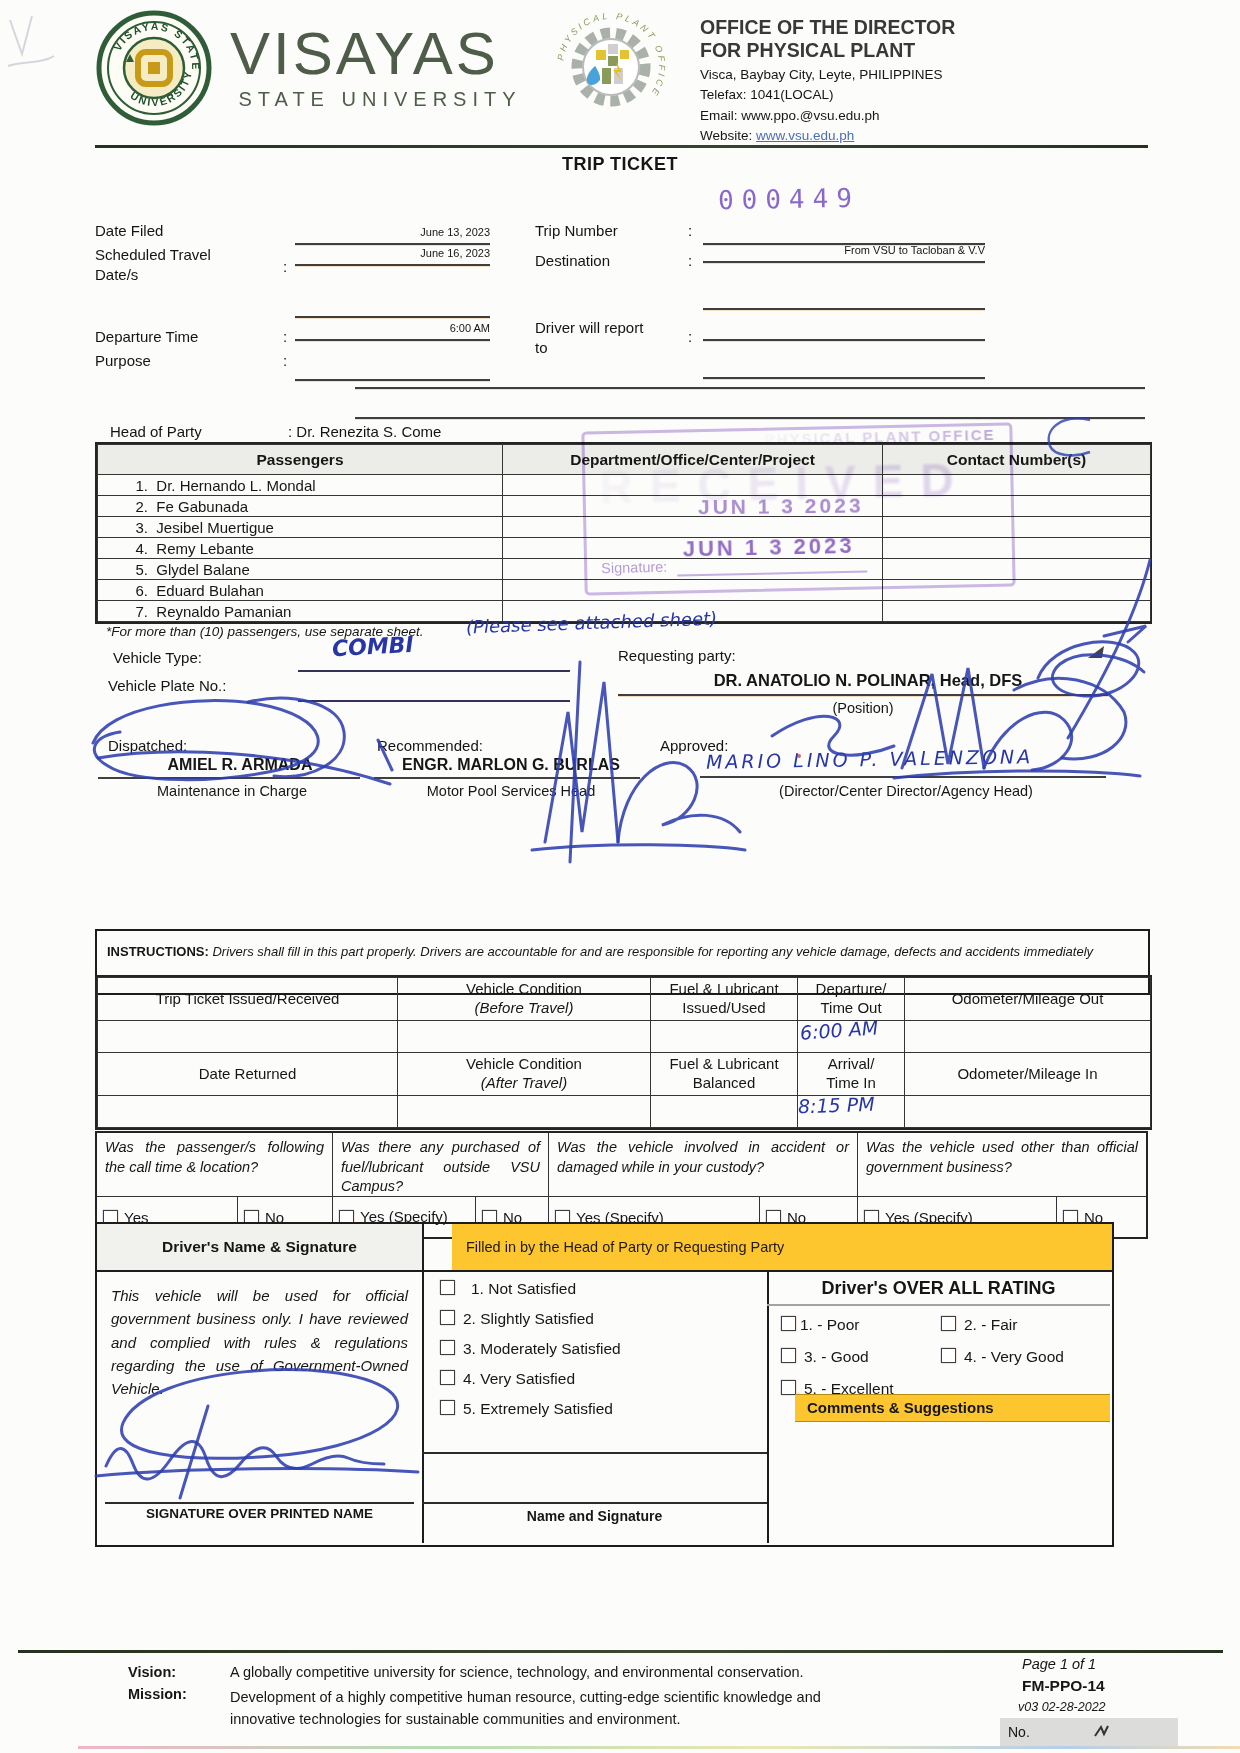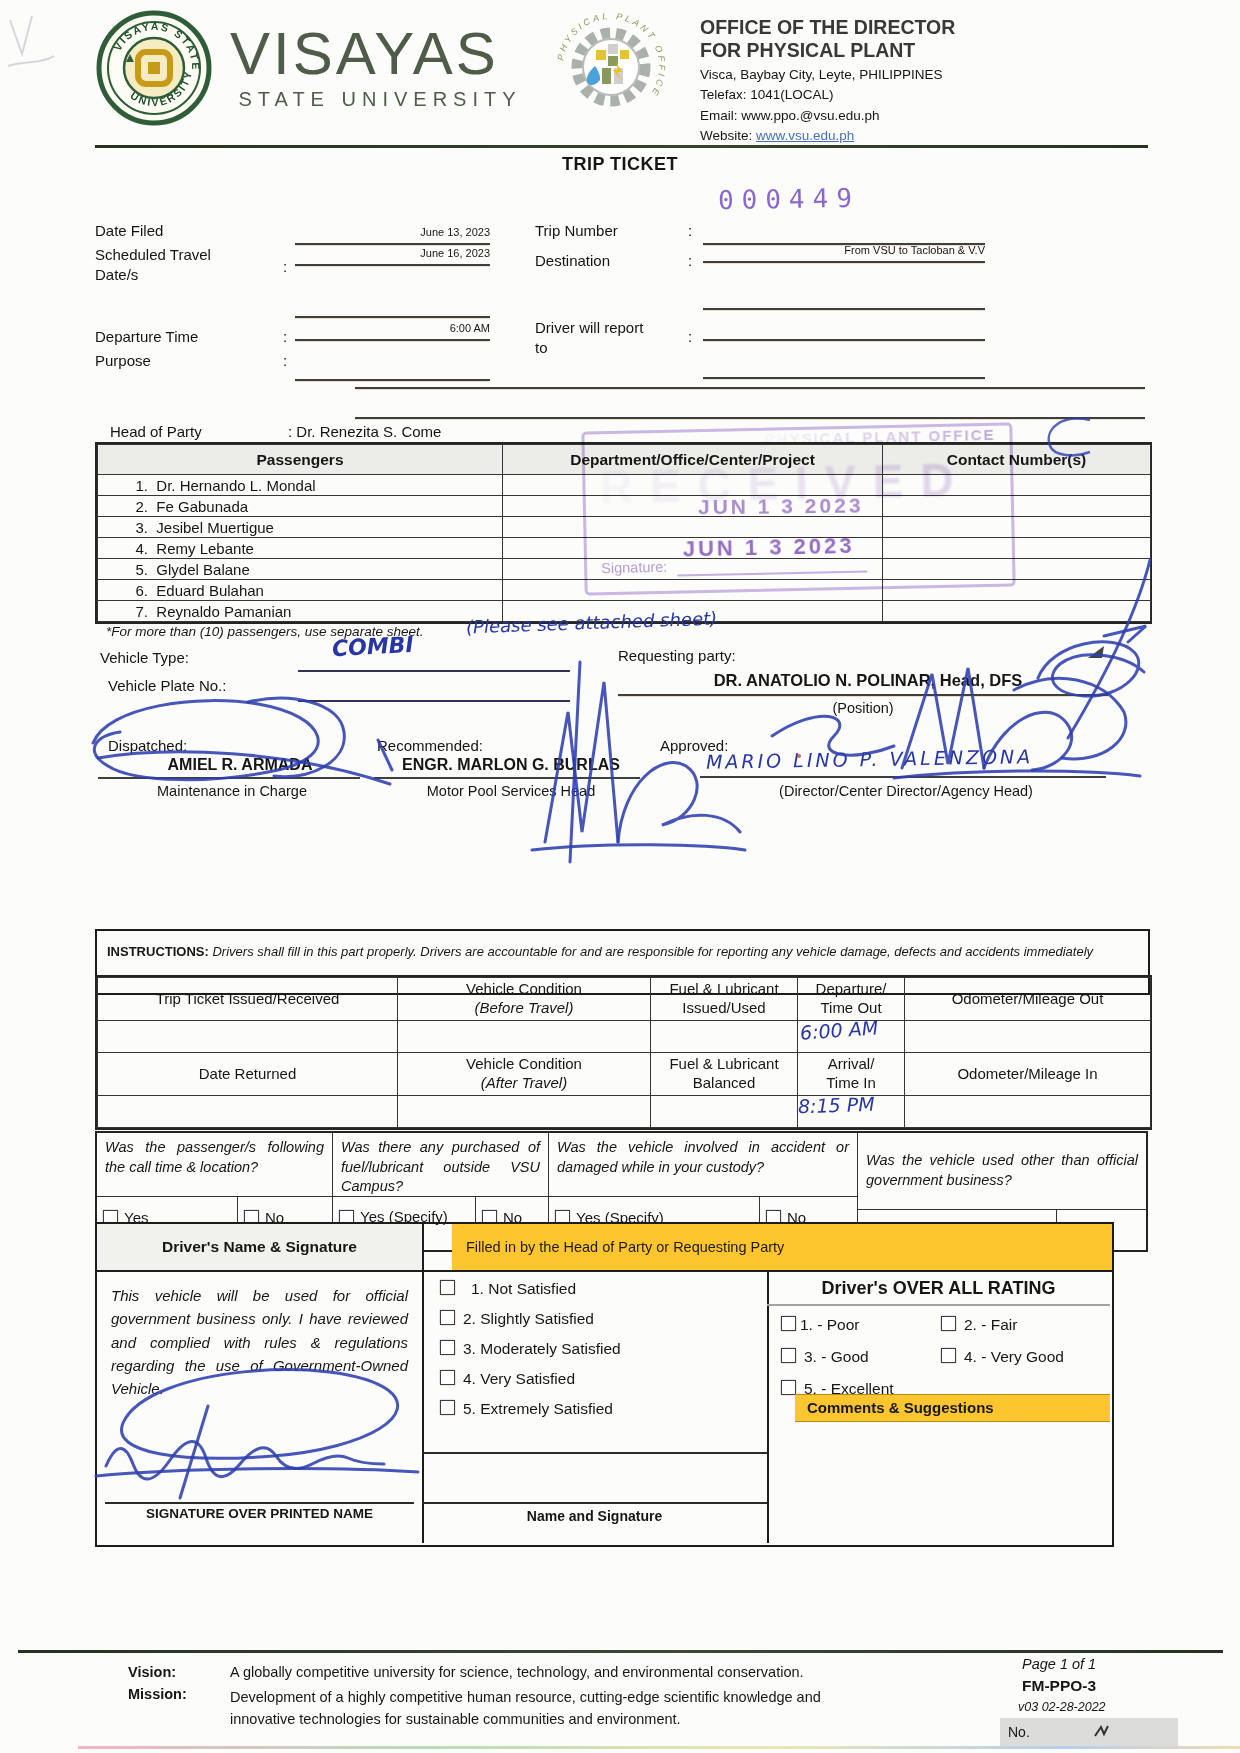--- a/index.html
+++ b/index.html
@@ -26,21 +26,21 @@
   table.pt td{height:20px;font-size:15px;}
   
   .ltwrap{border:2px solid #242424;}
   table.lt{border-collapse:collapse;table-layout:fixed;width:100%;}
   table.lt th,table.lt td{border:1px solid #353535;padding:0 4px;overflow:hidden;}
   table.lt th{font-size:15px;font-weight:normal;height:42px;line-height:1.25;}
   table.lt td{height:31px;position:relative;}
   
   .qgrid{display:flex;border:2px solid #242424;}
   .qcol{border-right:1.5px solid #333;display:flex;flex-direction:column;}
-  .qcol:last-child{border-right:none;margin-top:13px;}
+  .qcol:last-child{border-right:none;}
   .qtext{font-size:14.5px;font-style:italic;padding:5px 8px 2px 8px;height:56px;text-align:justify;line-height:1.35;}
   .qans{display:flex;border-top:1.5px solid #333;height:40px;}
   .qans .ya,.qans .na{display:flex;align-items:center;gap:6px;padding:2px 6px;font-size:15px;}
   .qans .ya{border-right:1px solid #333;}
   
   .dh{background:#f1f1ee;}
   .yellow{background:#fdc62f;margin-left:28px;}
   .sigline{border-top:2px solid #2b2b2b;}
   svg.sig{overflow:visible;pointer-events:none;}
   svg.sig path{fill:none;stroke:#2e3fae;stroke-width:3;stroke-linecap:round;opacity:.88;}
@@ -217,21 +217,21 @@
           -webkit-mask-image:linear-gradient(90deg,rgba(0,0,0,.15),rgba(0,0,0,.85));mask-image:linear-gradient(90deg,rgba(0,0,0,.15),rgba(0,0,0,.85))">RECEIVED</div>
     <div class="abs b" style="left:112px;top:64px;font-size:21px;letter-spacing:3px;opacity:.7;filter:blur(.6px);transform:rotate(.6deg)">JUN 1 3 2023</div>
     <div class="abs b" style="left:96px;top:104px;font-size:22px;letter-spacing:3px;opacity:.9;filter:blur(.3px)">JUN 1 3 2023</div>
     <div class="abs" style="left:14px;top:126px;font-size:14.5px;opacity:.6">Signature:</div>
     <div class="abs" style="left:90px;top:142px;width:190px;border-top:2px solid rgba(145,100,205,.5)"></div>
   </div>
 
   <div class="abs i" style="left:106px;top:624px;font-size:13.5px">*For more than (10) passengers, use separate sheet.</div>
   <div class="abs hand" style="left:466px;top:612px;font-size:18px;transform:rotate(-2deg)">(Please see attached sheet)</div>
 
-  <div class="abs lbl" style="left:100px;top:649px">Vehicle Type:</div>
+  <div class="abs lbl" style="left:113px;top:649px">Vehicle Type:</div>
   <div class="abs" style="left:298px;top:648px;width:272px;height:22px;border-bottom:2.5px solid #33335a"></div>
   <div class="abs hand b" style="left:332px;top:634px;font-size:22px;transform:rotate(-3deg)">COMBI</div>
   <div class="abs lbl" style="left:108px;top:677px">Vehicle Plate No.:</div>
   <div class="abs" style="left:298px;top:678px;width:272px;height:22px;border-bottom:2.5px solid #33335a"></div>
 
   <div class="abs lbl" style="left:618px;top:647px">Requesting party:</div>
   <div class="abs b ctr" style="left:622px;top:671px;width:492px;font-size:16.5px">DR. ANATOLIO N. POLINAR, Head, DFS</div>
   <div class="abs" style="left:618px;top:672px;width:490px;height:22px;border-bottom:2px solid #3f3f3f;box-shadow:0 1px 0 rgba(214,140,60,.3)"></div>
   <div class="abs ctr" style="left:618px;top:700px;width:490px;font-size:14.5px">(Position)</div>
 
@@ -497,21 +497,21 @@
 
   <div class="abs b" style="left:128px;top:1664px;font-size:14.5px">Vision:</div>
   <div class="abs" style="left:230px;top:1664px;width:790px;font-size:14.5px">A globally competitive university for science, technology, and environmental conservation.</div>
   <div class="abs b" style="left:128px;top:1686px;font-size:14.5px">Mission:</div>
   <div class="abs" style="left:230px;top:1686px;width:810px;font-size:14.5px;line-height:22px">
     <div>Development of a highly competitive human resource, cutting-edge scientific knowledge and</div>
     <div>innovative technologies for sustainable communities and environment.</div>
   </div>
 
   <div class="abs i" style="left:1022px;top:1656px;font-size:14.5px">Page 1 of 1</div>
-  <div class="abs b" style="left:1022px;top:1677px;font-size:15.5px">FM-PPO-3</div>
+  <div class="abs b" style="left:1022px;top:1677px;font-size:15.5px">FM-PPO-14</div>
   <div class="abs i" style="left:1018px;top:1700px;font-size:12.5px">v03 02-28-2022</div>
   <div class="abs" style="left:1000px;top:1718px;width:170px;height:28px;background:#dcdcda;display:flex;align-items:center;padding-left:8px;font-size:14px">
     <span>No.</span>
     <svg style="margin-left:62px" width="18" height="16">
       <path d="M3,12 L9,3 L12,10 L16,2" fill="none" stroke="#333" stroke-width="2"></path>
     </svg>
   </div>
 
   <div class="abs" style="left:78px;top:1746px;width:1162px;height:3px;opacity:.55;background:linear-gradient(90deg,#e87aa0,#7cc27c 30%,#ddd57a 60%,#7aa8dd 85%,#e8c27a)"></div>
 

